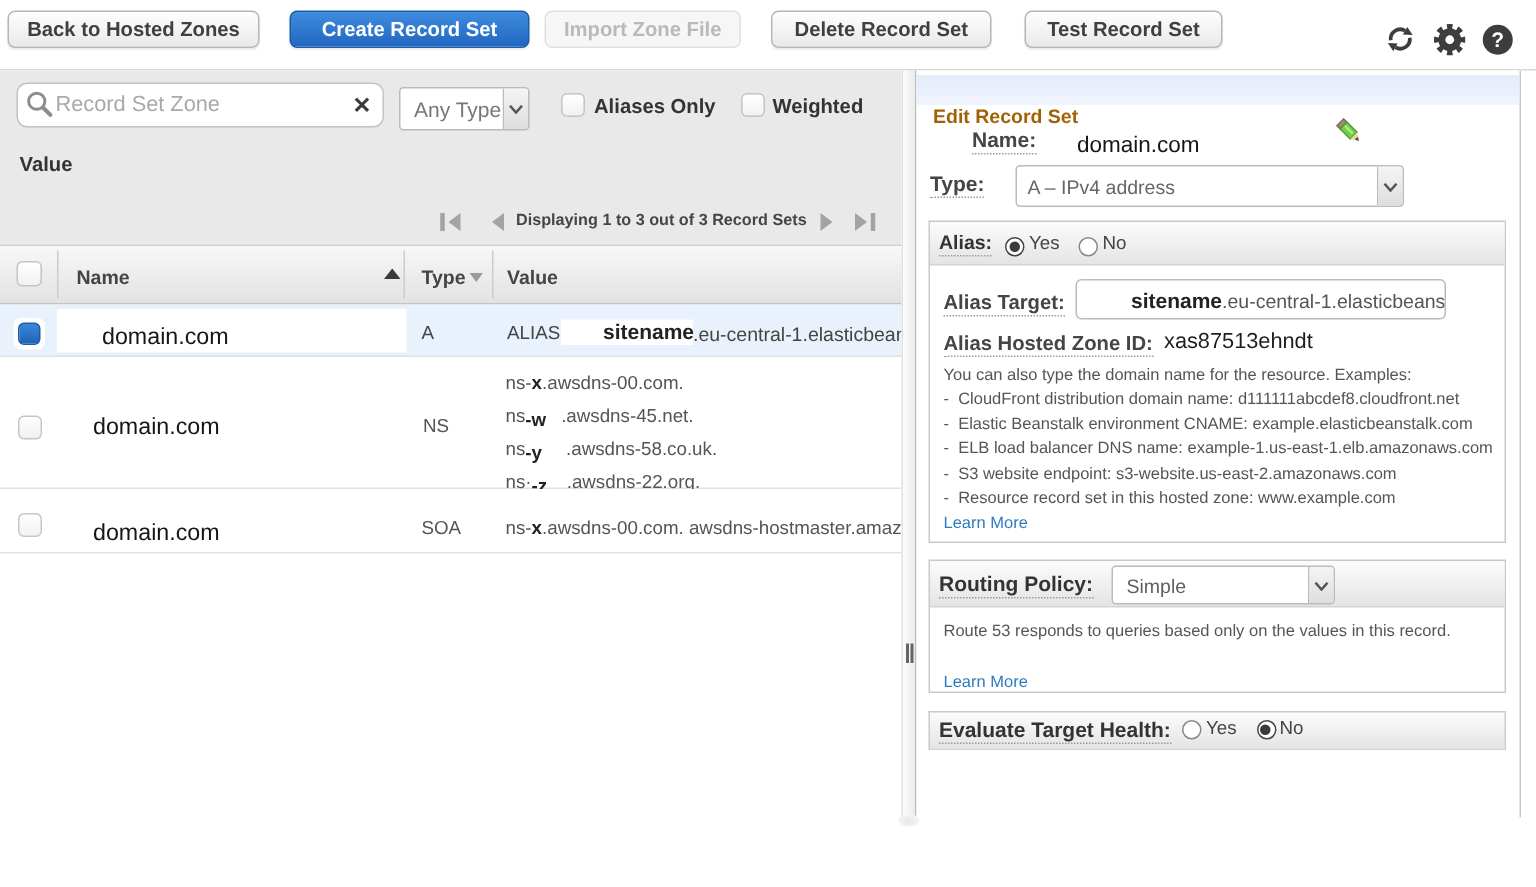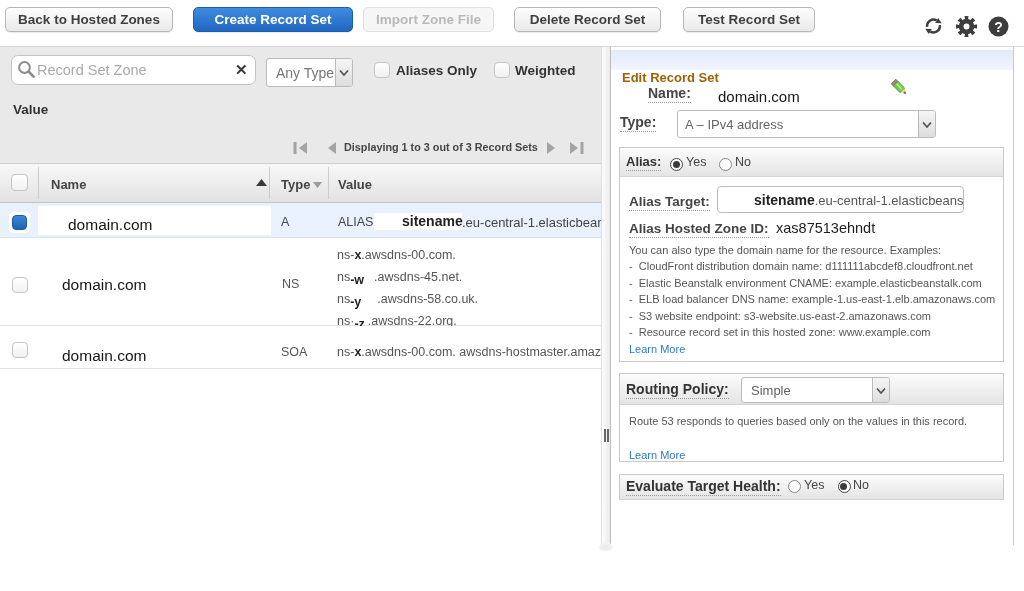--- a/index.html
+++ b/index.html
@@ -130,21 +130,21 @@
   <div class="abs" style="left:402px;top:166px;font-size:14px;font-weight:bold;color:#222;">sitename</div>
   <div class="abs" style="left:462px;top:168px;font-size:13px;color:#444;white-space:nowrap;">.eu-central-1.elasticbeanstalk.com</div>
 
   <div class="abs" style="left:0;top:191px;width:601px;height:88px;background:#fff;border-bottom:1px solid #e2e2e2;box-sizing:border-box;"></div>
   <div class="cb" style="left:12px;top:230px;"></div>
   <div class="abs" style="left:62px;top:229px;font-size:15.5px;color:#161616;">domain.com</div>
   <div class="abs" style="left:282px;top:230px;font-size:12.5px;color:#555;">NS</div>
   <div class="abs" style="left:337px;top:201px;font-size:12.5px;color:#555;white-space:nowrap;">ns-<b style="color:#222;">x</b>.awsdns-00.com.</div>
   <div class="abs" style="left:337px;top:223px;font-size:12.5px;color:#555;white-space:nowrap;">ns<b style="color:#222;position:relative;top:3px;">-w</b><span style="margin-left:10px;">.awsdns-45.net.</span></div>
   <div class="abs" style="left:337px;top:245px;font-size:12.5px;color:#555;white-space:nowrap;">ns<b style="color:#222;position:relative;top:3px;">-y</b><span style="margin-left:16px;">.awsdns-58.co.uk.</span></div>
-  <div class="abs" style="left:337px;top:267px;font-size:12.5px;color:#555;white-space:nowrap;">ns·<b style="color:#222;position:relative;top:3px;">-z</b><span style="margin-left:3px;">.awsdns-22.org.</span></div>
+  <div class="abs" style="left:337px;top:267px;font-size:12.5px;color:#555;white-space:nowrap;">ns·<b style="color:#222;position:relative;top:3px;">-z</b><span style="margin-left:13px;">.awsdns-22.org.</span></div>
 
   <div class="abs" style="left:0;top:279px;width:601px;height:43px;background:#fff;border-bottom:1px solid #e2e2e2;box-sizing:border-box;"></div>
   <div class="cb" style="left:12px;top:295px;"></div>
   <div class="abs" style="left:62px;top:300px;font-size:15.5px;color:#161616;">domain.com</div>
   <div class="abs" style="left:281px;top:298px;font-size:12.5px;color:#555;">SOA</div>
   <div class="abs" style="left:337px;top:298px;font-size:12.5px;color:#555;white-space:nowrap;">ns-<b style="color:#222;">x</b>.awsdns-00.com. awsdns-hostmaster.amazonaws.com.</div>
 </div>
 
 <div id="divider"></div>
 <div class="abs" style="left:599px;top:543px;width:14px;height:8px;border-radius:45%;background:radial-gradient(#e8e8e8,#f8f8f8);"></div>

